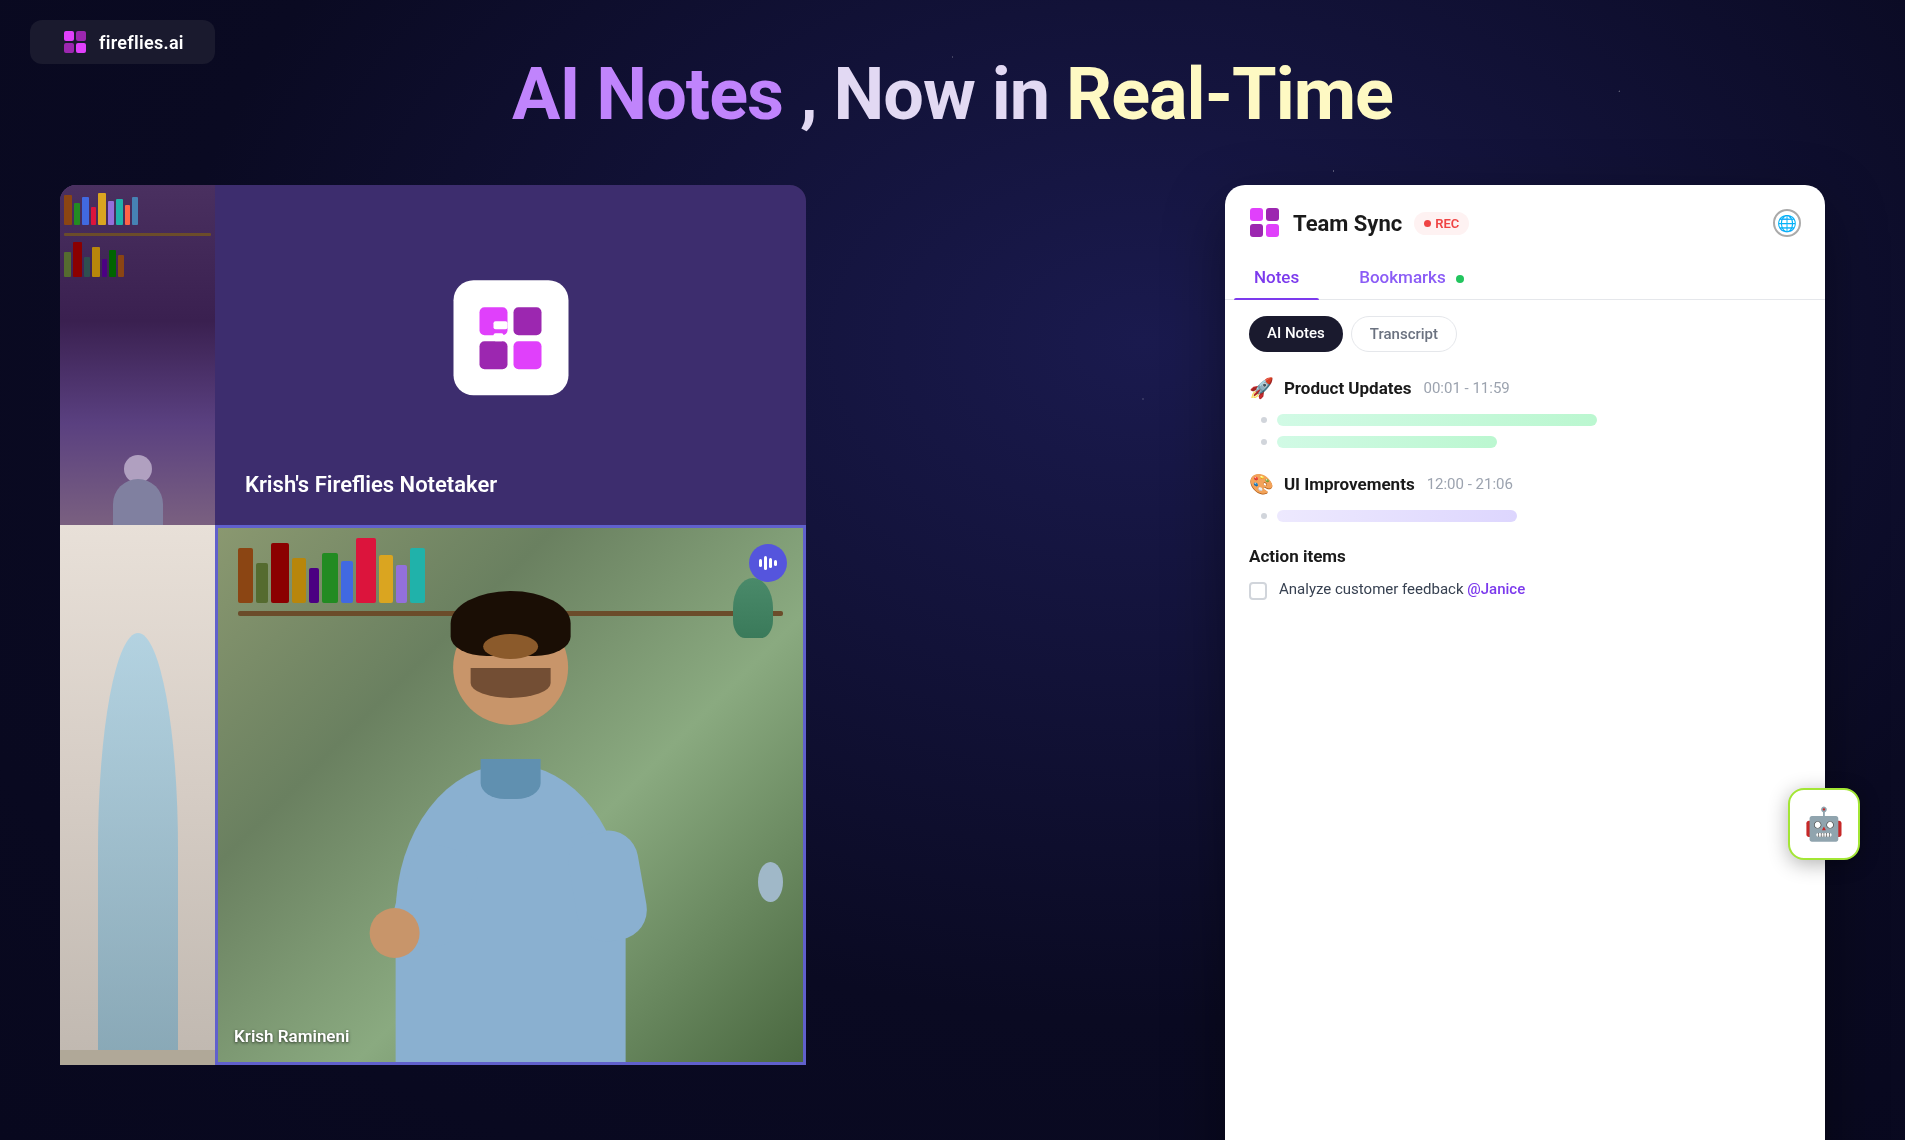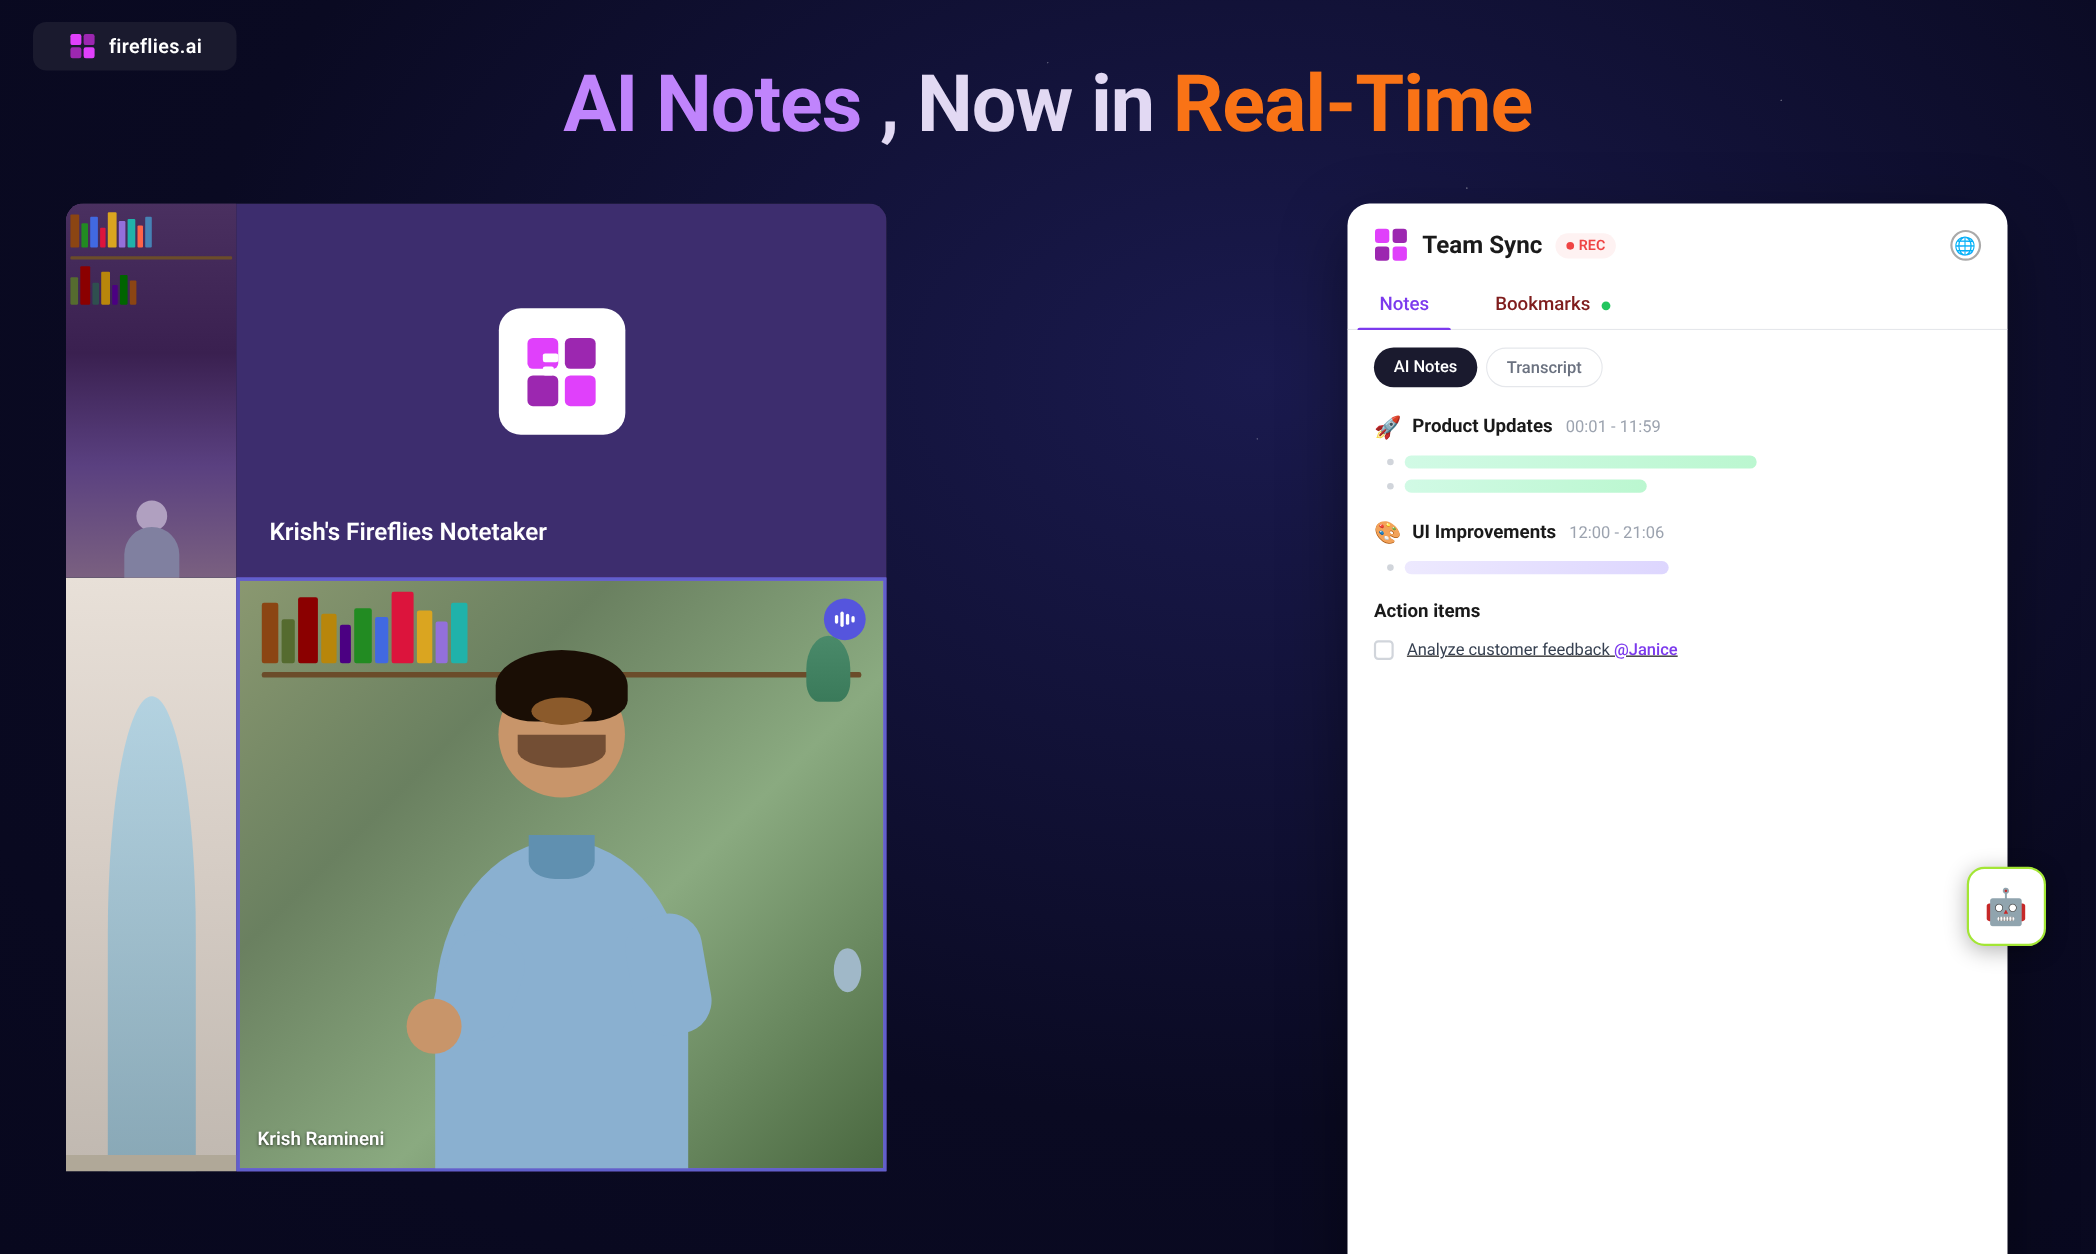--- a/index.html
+++ b/index.html
@@ -83,21 +83,21 @@
 
     .hero-title h1 {
       font-size: 72px;
       font-weight: 700;
       letter-spacing: -1px;
       line-height: 1.1;
     }
 
     .title-ai { color: #c084fc; }
     .title-notes { color: #e2d9f3; }
-    .title-realtime { color: #f97316; }
+    .title-realtime { color: #fef9c3; }
 
     
     .content-area {
       position: absolute;
       top: 185px;
       left: 0;
       right: 0;
       bottom: 0;
       display: flex;
       gap: 0;
@@ -312,21 +312,21 @@
       border-bottom: 1px solid #e5e7eb;
       padding: 0 9px;
     }
 
     .tab {
       padding: 12px 20px;
       font-size: 17px;
       font-weight: 500;
       cursor: pointer;
       position: relative;
-      color: #7f1d1d;
+      color: #8b5cf6;
     }
 
     .tab.active {
       color: #7c3aed;
     }
 
     .tab.active::after {
       content: '';
       position: absolute;
       bottom: -1px;
@@ -454,23 +454,22 @@
 
     .action-items-title {
       font-size: 17px;
       font-weight: 700;
       color: #1a1a1a;
       margin-bottom: 14px;
     }
 
     .action-item-row {
       display: flex;
-      align-items: center;
+      align-items: flex-start;
       gap: 12px;
-      text-decoration: underline;
     }
 
     .checkbox {
       width: 18px;
       height: 18px;
       border: 2px solid #d1d5db;
       border-radius: 4px;
       flex-shrink: 0;
       margin-top: 2px;
     }

